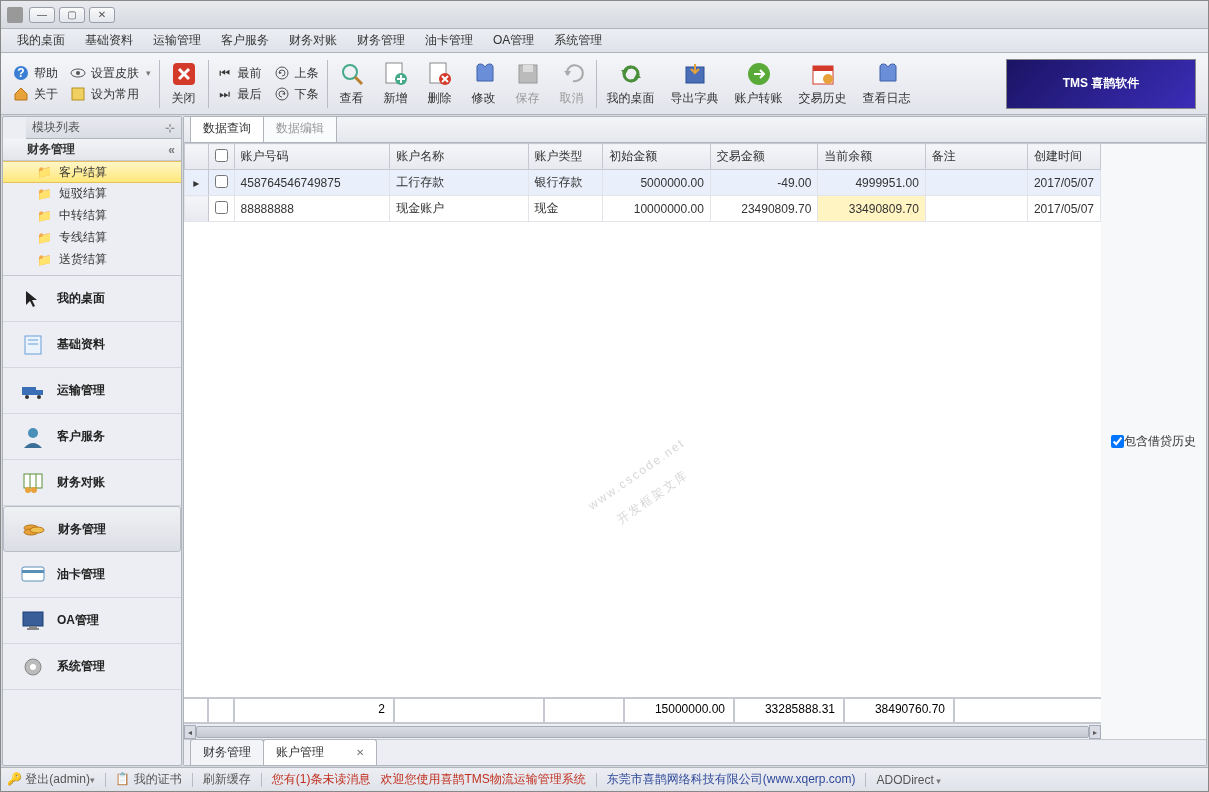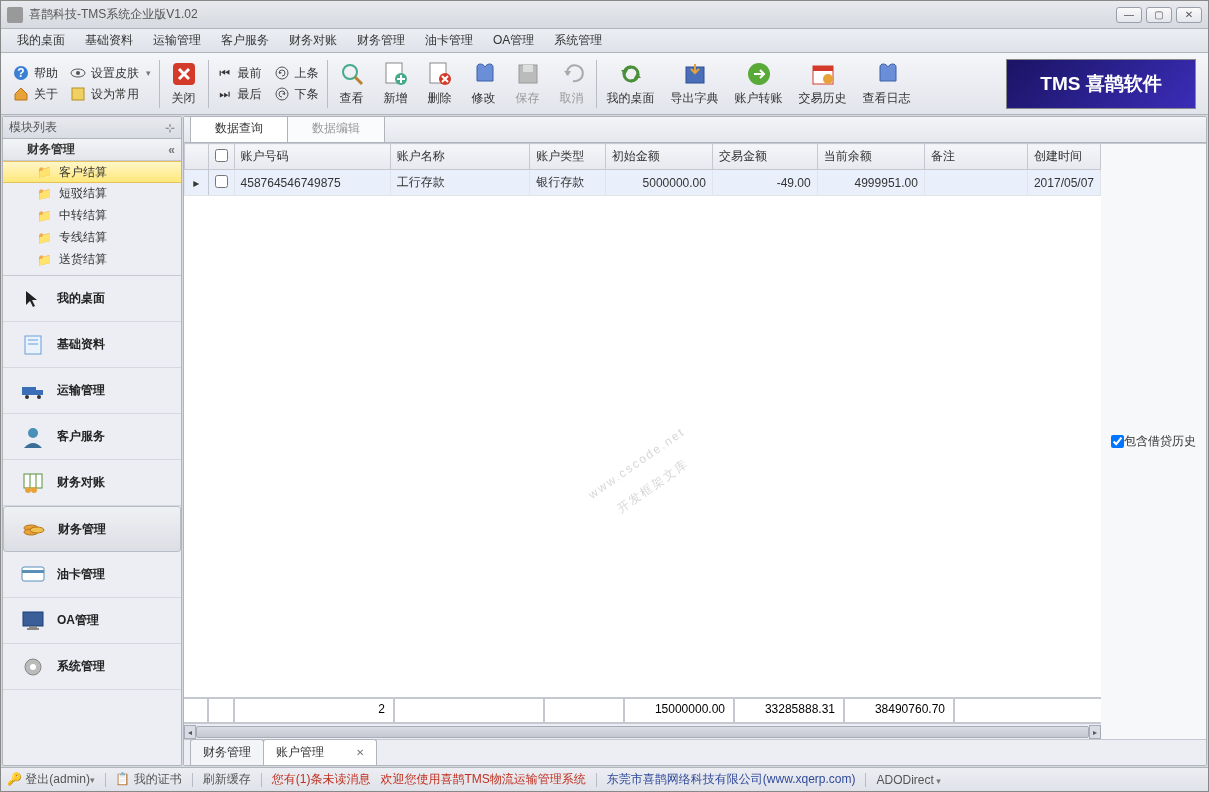--- a/index.html
+++ b/index.html
@@ -18,44 +18,44 @@
 
 
 .toolbar { height:62px; background:linear-gradient(#f5f6f9,#e2e4eb); border-bottom:1px solid #b0b4bb; display:flex; align-items:center; padding:2px 6px; gap:0; }
 .tb-col { display:flex; flex-direction:column; gap:4px; padding:2px 6px; }
 .tb-col .tb-item { display:flex; align-items:center; gap:5px; cursor:pointer; color:#333; white-space:nowrap; }
 .tb-big { display:flex; flex-direction:column; align-items:center; padding:2px 8px; cursor:pointer; color:#333; gap:2px; min-width:42px; }
 .tb-big.disabled { color:#999; cursor:default; }
 .tb-sep { width:1px; height:48px; background:#b8bcc5; margin:0 2px; }
 .tb-icon { width:16px; height:16px; display:inline-flex; align-items:center; justify-content:center; }
 .tb-icon-big { width:28px; height:28px; display:flex; align-items:center; justify-content:center; }
-.brand { margin-left:auto; margin-right:6px; width:190px; height:50px; background:linear-gradient(135deg,#1a1464,#3b2db8); display:flex; align-items:center; justify-content:center; color:#fff; font-size:19px; font-weight:bold; border:1px solid #888; }
+.brand { margin-left:auto; margin-right:6px; width:190px; height:50px; background:linear-gradient(135deg,#1a1464,#3b2db8); display:flex; align-items:center; justify-content:center; color:#fff; font-size:12px; font-weight:bold; border:1px solid #888; }
 
 
 .main { flex:1; display:flex; overflow:hidden; }
 
 
 .sidebar { width:180px; background:#eceef3; border-right:1px solid #b0b4bb; display:flex; flex-direction:column; border:1px solid #b0b4bb; margin:1px; border-radius:2px; }
-.sidebar-hd { height:22px; background:linear-gradient(#e8eaef,#d9dce3); border-bottom:1px solid #b0b4bb; display:flex; align-items:center; padding:0 6px; color:#555; }
+.sidebar-hd { height:22px; background:linear-gradient(#e8eaef,#d9dce3); border-bottom:1px solid #b0b4bb; display:flex; align-items:center; padding:0 6px; color:#555;margin-left:23px; }
 .sidebar-hd .pin { margin-left:auto; color:#777; }
 .tree-hdr { height:22px; background:linear-gradient(#f3f4f7,#e3e5eb); border-bottom:1px solid #c5c8d1; display:flex; align-items:center; padding-left:24px; font-weight:bold; color:#333; }
 .tree-hdr .chev { margin-left:auto; margin-right:6px; color:#777; }
 .tree-list { overflow:hidden; }
 .tree-item { height:22px; display:flex; align-items:center; padding-left:34px; color:#333; cursor:pointer; border-bottom:1px solid transparent; }
 .tree-item.selected { background:linear-gradient(#fff6c8,#ffe87a); border-top:1px solid #e5c35a; border-bottom:1px solid #e5c35a; }
 .tree-item .ticn { width:16px; height:14px; margin-right:6px; display:inline-block; }
 .nav-list { margin-top:4px; border-top:1px solid #c5c8d1; flex:1; display:flex; flex-direction:column; }
 .nav-item { height:46px; display:flex; align-items:center; gap:12px; padding-left:18px; color:#222; font-weight:bold; cursor:pointer; border-bottom:1px solid #d5d8e0; }
 .nav-item.selected { background:linear-gradient(#f0f1f4,#dcdee5); border:1px solid #b8bcc5; border-radius:3px; }
 .nav-icon { width:24px; height:24px; display:flex; align-items:center; justify-content:center; }
 
 
 .content { flex:1; background:#fff; border:1px solid #b0b4bb; margin:1px 1px 1px 0; display:flex; flex-direction:column; border-radius:2px; overflow:hidden; }
 .inner-tabs { height:26px; background:linear-gradient(#f3f4f7,#e6e8ee); border-bottom:1px solid #b0b4bb; display:flex; align-items:flex-end; padding-left:6px; gap:0; }
-.inner-tab { padding:5px 24px; border:1px solid #b0b4bb; border-bottom:none; background:#fafbfc; border-top-left-radius:3px; border-top-right-radius:3px; color:#333; cursor:pointer; margin-right:-1px; position:relative; }
+.inner-tab { padding:5px 12px; border:1px solid #b0b4bb; border-bottom:none; background:#fafbfc; border-top-left-radius:3px; border-top-right-radius:3px; color:#333; cursor:pointer; margin-right:-1px; position:relative; }
 .inner-tab.active { background:#fff; z-index:2; }
 .inner-tab.inactive { color:#999; }
 
 
 .grid { flex:1; display:flex; flex-direction:column; overflow:hidden; }
 table { border-collapse:collapse; width:100%; }
 thead th { background:linear-gradient(#f5f6f9,#e7e9ef); border:1px solid #c5c8d1; padding:4px 6px; text-align:left; color:#333; font-weight:normal; height:22px; }
 thead th.first { width:24px; }
 thead th.chk { width:26px; text-align:center; }
 tbody td { border:1px solid #e2e4ea; padding:4px 6px; color:#333; height:22px; }
@@ -92,21 +92,20 @@
 .statusbar .drop::after { content:" ▾"; color:#777; font-size:9px; }
 .content-wrap { flex:1; position:relative; display:flex; flex-direction:row; overflow:hidden; }
 
 input[type=checkbox]{ width:13px; height:13px; }
 </style>
 </head>
 <body>
 
 <div class="titlebar">
   <div class="app-icon"></div>
-  <div class="title">喜鹊科技-TMS系统企业版V1.02</div>
   <div class="win-btns">
     <div class="win-btn">—</div>
     <div class="win-btn">▢</div>
     <div class="win-btn">✕</div>
   </div>
 </div>
 
 <div class="menubar">
   <span>我的桌面</span>
   <span>基础资料</span>
@@ -462,20 +461,32 @@
               <td class="chk"><input type="checkbox" style=""></td>
               <td>458764546749875</td>
               <td>工行存款</td>
               <td>银行存款</td>
               <td class="num">5000000.00</td>
               <td class="num">-49.00</td>
               <td class="num">4999951.00</td>
               <td></td>
               <td class="num">2017/05/07</td>
             </tr>
+            <tr>
+              <td class="rh"></td>
+              <td class="chk"><input type="checkbox" style=""></td>
+              <td>88888888</td>
+              <td>现金账户</td>
+              <td>现金</td>
+              <td class="num">10000000.00</td>
+              <td class="num">23490809.70</td>
+              <td class="num hl">33490809.70</td>
+              <td></td>
+              <td class="num">2017/05/07</td>
+            </tr>
           </tbody>
         </table>
         <div class="grid-body" style="position:relative;">
           <div class="watermark"><span>www.cscode.net</span><br><span>开发框架文库</span></div>
         </div>
         <div class="sumrow">
           <div class="cell" style="width:24px;border-left:none"></div>
           <div class="cell" style="width:26px"></div>
           <div class="cell" style="width:160px">2</div>
           <div class="cell" style="width:150px"></div>

